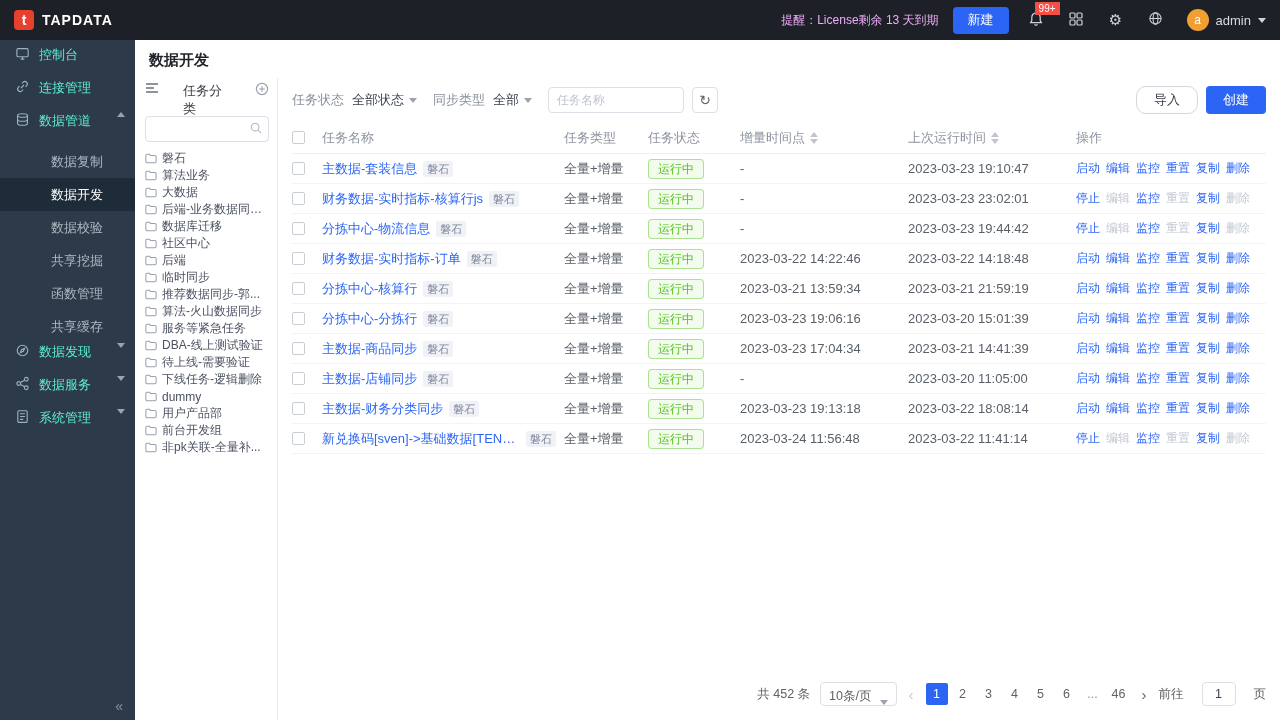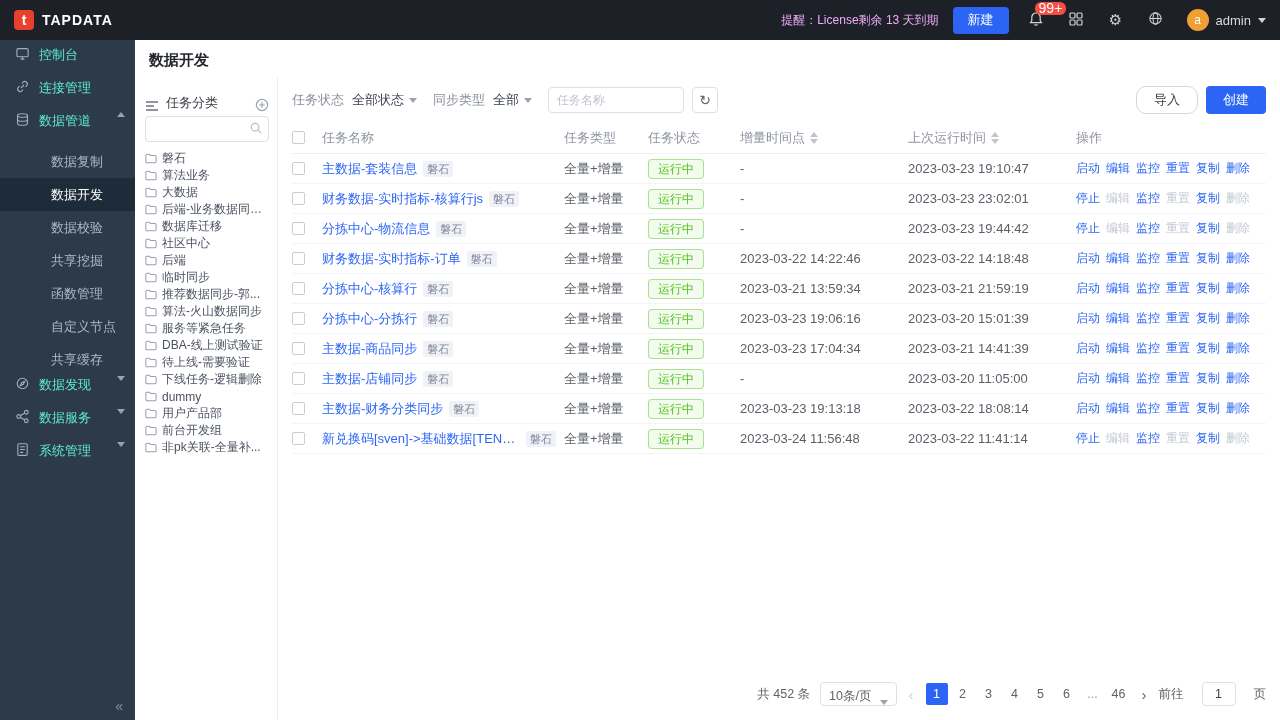--- a/index.html
+++ b/index.html
@@ -12,22 +12,22 @@
   .brand{display:flex;align-items:center;gap:8px;cursor:pointer}
   .brand-mark{width:20px;height:20px;background:#e8402f;border-radius:4px;color:#fff;font-weight:bold;
     display:flex;align-items:center;justify-content:center;font-size:14px}
   .brand-text{color:#fff;font-weight:bold;font-size:14px;letter-spacing:1px}
   .nav-spacer{flex:1}
   .license{font-size:12px;color:#f0abfc}
   .btn-primary{background:#2c65f6;color:#fff;border:none;border-radius:4px;height:27px;padding:0 15px;
     font-size:13px;cursor:pointer;font-family:Liberation Sans, sans-serif}
   .nav-icon{position:relative;width:26px;height:26px;display:flex;align-items:center;justify-content:center;
     cursor:pointer;color:#cfd3da;font-size:15px}
-  .nbadge{position:absolute;top:-5px;left:12px;background:#f54e45;color:#fff;font-size:14px;line-height:13px;
-    padding:0 4px;border-radius:6px;white-space:nowrap}
+  .nbadge{position:absolute;top:-5px;left:12px;background:#f54e45;color:#fff;font-size:10px;line-height:13px;
+    padding:0 4px;border-radius:0;white-space:nowrap}
   .user{display:flex;align-items:center;gap:7px;cursor:pointer;margin-left:4px}
   .avatar{width:22px;height:22px;border-radius:50%;background:#f0a032;color:#fff;display:flex;align-items:center;
     justify-content:center;font-size:12px}
   .caret{display:inline-block;width:0;height:0;border-left:4px solid transparent;border-right:4px solid transparent;
     border-top:5px solid #9aa2ae}
   .caret.up{border-top:none;border-bottom:5px solid #9aa2ae}
   .caret.light{border-top-color:#cfd3da}
 
   
   .app{display:flex;height:680px}
@@ -38,21 +38,21 @@
   .side-child{height:33px;display:flex;align-items:center;padding-left:51px;font-size:13px;color:#aeb8c2;cursor:pointer;white-space:nowrap}
   .side-child.active{background:#1e2b39;color:#fff}
   .side-collapse{position:absolute;bottom:6px;right:12px;color:#8793a0;font-size:14px;cursor:pointer}
 
   .main{flex:1;display:flex;flex-direction:column;min-width:0;background:#fff}
   .page-title{height:38px;line-height:40px;padding-left:14px;font-size:15px;font-weight:bold;color:#21252b}
   .content{flex:1;display:flex;min-height:0}
 
   
   .tree-panel{width:143px;flex:none;border-right:1px solid #e8ebf0;padding:4px 8px 0 10px;display:flex;flex-direction:column}
-  .tree-header{display:flex;align-items:flex-end;height:30px;gap:7px}
+  .tree-header{display:flex;align-items:flex-start;height:30px;gap:24px}
   .tree-title{flex:1;font-size:13px;color:#3a3f47}
   .tree-collapse,.tree-add{display:flex;align-items:center;cursor:pointer}
   .tree-search{height:26px;border:1px solid #dcdfe6;border-radius:4px;display:flex;align-items:center;
     padding:0 6px;margin:4px 0 8px 0;background:#fff}
   .tree-search input{border:none;outline:none;flex:1;min-width:0;font-size:12px;font-family:inherit}
   .tree-list{flex:1;overflow:hidden;font-size:12px;color:#4a5160}
   .tree-item{display:flex;align-items:center;height:17px;gap:5px;cursor:pointer;white-space:nowrap;overflow:hidden}
   .tree-item .folder-icon{flex:none;display:flex;align-items:center}
   .tree-label{overflow:hidden;text-overflow:ellipsis}
 
@@ -189,21 +189,20 @@
         </svg>
       </span>
       <span class="grow">数据管道</span>
       <span class="caret up"></span>
     </div>
     <div class="side-child">数据复制</div>
     <div class="side-child active">数据开发</div>
     <div class="side-child">数据校验</div>
     <div class="side-child">共享挖掘</div>
     <div class="side-child">函数管理</div>
-    <div class="side-child">自定义节点</div>
     <div class="side-child">共享缓存</div>
     <div class="side-item">
       <span class="sicon">
         <svg width="15" height="15" viewBox="0 0 16 16" fill="none" stroke="#9fb0bf" stroke-width="1.2">
           <circle cx="8" cy="8" r="5.6"></circle>
             <path d="M10.3 5.7 L8.9 8.9 L5.7 10.3 L7.1 7.1 Z"></path>
         </svg>
       </span>
       <span class="grow">数据发现</span>
       <span class="caret"></span>

